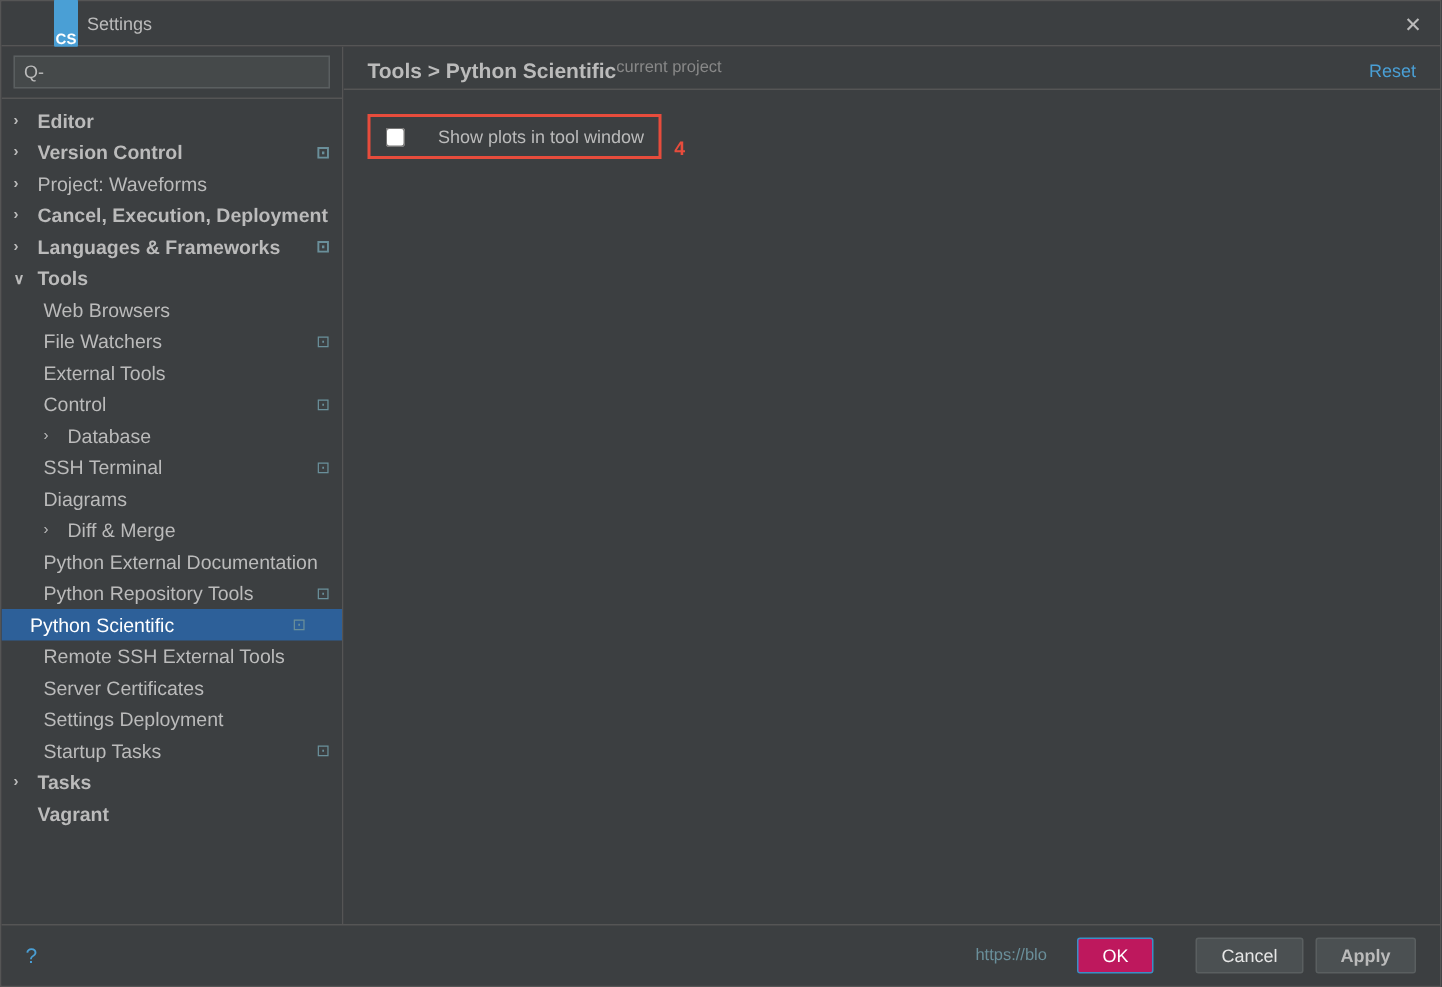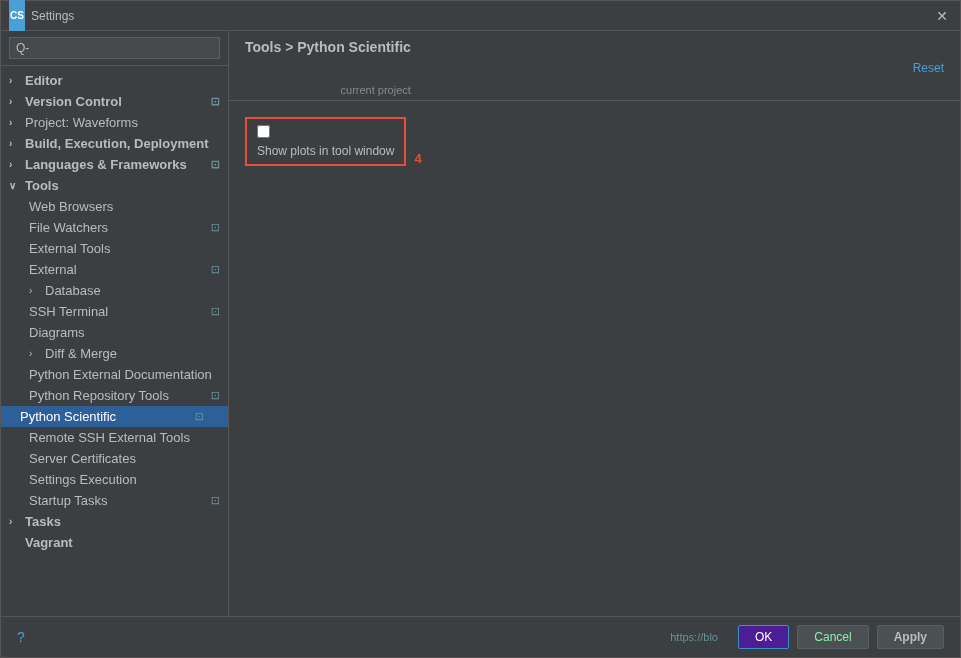--- a/index.html
+++ b/index.html
@@ -34,25 +34,26 @@
       flex-shrink: 0;
     }
 
     .title-bar-icon {
       width: 16px;
       height: 33px;
       margin-right: 6px;
       background: #4a9fd5;
       border-radius: 2px;
       display: flex;
-      align-items: center;
+      align-items: flex-end;
       justify-content: center;
       color: white;
       font-size: 10px;
       font-weight: bold;
+      margin-left: 27px;
     }
 
     .title-bar-text {
       color: #bbb;
       font-size: 12px;
       flex: 1;
     }
 
     .title-bar-close {
       width: 20px;
@@ -178,26 +179,25 @@
     }
 
     .main-content {
       flex: 1;
       padding: 16px;
       overflow-y: auto;
     }
 
     .checkbox-row {
       display: flex;
-      align-items: flex-start;
-      gap: 6px;
+      align-items: center;
+      gap: 22px;
       border: 2px solid #e74c3c;
       padding: 6px 10px;
       display: inline-flex;
-      flex-direction: column;
     }
 
     .checkbox-row input[type="checkbox"] {
       width: 13px;
       height: 13px;
       accent-color: #4a9fd5;
       cursor: pointer;
     }
 
     .checkbox-label {
@@ -235,29 +235,30 @@
 
     .btn {
       padding: 4px 16px;
       border: none;
       cursor: pointer;
       font-size: 12px;
       border-radius: 2px;
     }
 
     .btn-ok {
-      background: #4c1d95;
+      background: #be185d;
       color: white;
       border: 1px solid #3a8fc5;
     }
 
     .btn-cancel {
       background: #4b5052;
-      color: #86efac;
+      color: #e5e5e5;
       border: 1px solid #5a5f60;
+      margin-left: 20px;
     }
 
     .btn-apply {
       background: #4b5052;
       color: #bbb;
       border: 1px solid #5a5f60;
       font-weight: bold;
     }
 
     .step4-area {
@@ -304,21 +305,21 @@
           <span class="item-icon">⊡</span>
         </div>
 
         <div class="nav-item section">
           <span class="chevron">›</span>
           <span style="font-weight:normal;">Project: Waveforms</span>
         </div>
 
         <div class="nav-item section">
           <span class="chevron">›</span>
-          <span>Build, Execution, Deployment</span>
+          <span>Cancel, Execution, Deployment</span>
         </div>
 
         <div class="nav-item section">
           <span class="chevron">›</span>
           <span>Languages &amp; Frameworks</span>
           <span class="item-icon">⊡</span>
         </div>
 
         <div class="nav-item section">
           <span class="chevron">∨</span>
@@ -332,21 +333,21 @@
         <div class="nav-item sub">
           <span>File Watchers</span>
           <span class="item-icon">⊡</span>
         </div>
 
         <div class="nav-item sub">
           <span>External Tools</span>
         </div>
 
         <div class="nav-item sub">
-          <span>External</span>
+          <span>Control</span>
           <span class="item-icon">⊡</span>
         </div>
 
         <div class="nav-item sub">
           <span class="chevron">›</span>
           <span>Database</span>
         </div>
 
         <div class="nav-item sub">
           <span>SSH Terminal</span>
@@ -381,21 +382,21 @@
 
         <div class="nav-item sub">
           <span>Remote SSH External Tools</span>
         </div>
 
         <div class="nav-item sub">
           <span>Server Certificates</span>
         </div>
 
         <div class="nav-item sub">
-          <span>Settings Execution</span>
+          <span>Settings Deployment</span>
         </div>
 
         <div class="nav-item sub">
           <span>Startup Tasks</span>
           <span class="item-icon">⊡</span>
         </div>
 
         <div class="nav-item section">
           <span class="chevron">›</span>
           <span>Tasks</span>
@@ -404,23 +405,23 @@
         <div class="nav-item section">
           <span class="chevron"> </span>
           <span>Vagrant</span>
         </div>
 
       </div>
     </div>
 
     <div class="main-panel">
       <div class="main-header">
-        <div style="display:flex; flex-direction:column;text-align:right;">
+        <div style="display:flex; flex-direction:row;text-align:right;">
           <span class="main-title">Tools &gt; Python Scientific</span>
-          <span style="color:#888; font-size:11px;margin-top:29px;">current project</span>
+          <span style="color:#888; font-size:11px;">current project</span>
         </div>
         <span class="reset-link">Reset</span>
       </div>
 
       <div class="main-content">
         <div class="step4-area">
           <div class="step4-row">
             <div class="checkbox-row">
               <input type="checkbox" style="">
               <span class="checkbox-label">Show plots in tool window</span>

